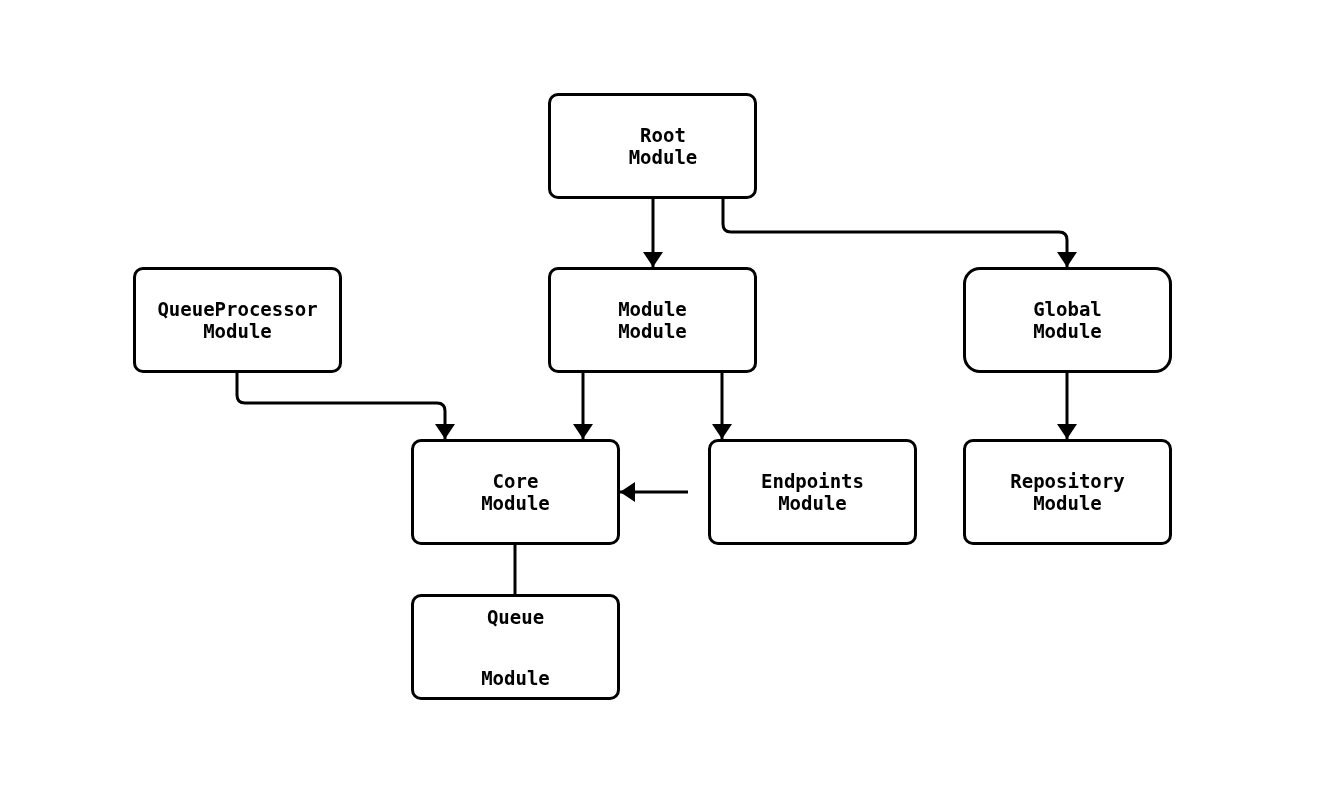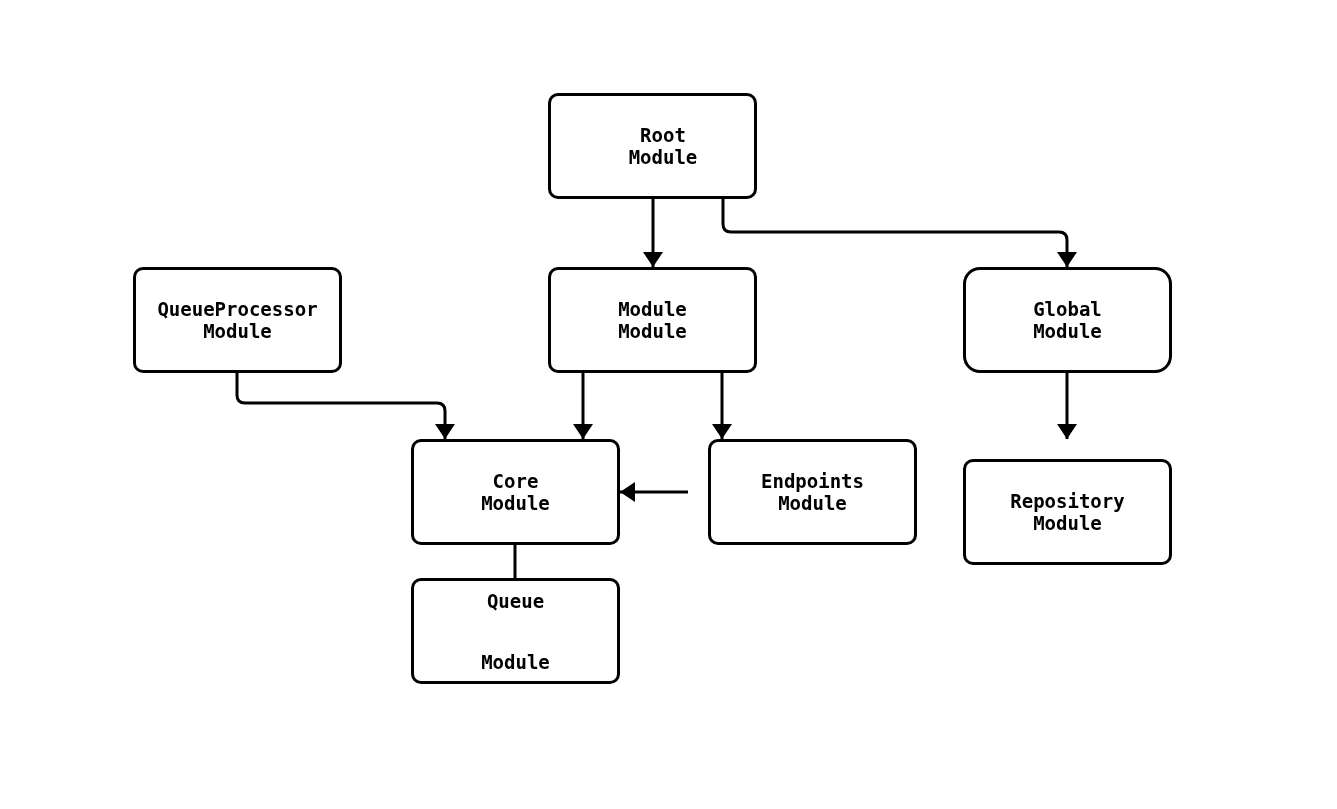--- a/index.html
+++ b/index.html
@@ -46,22 +46,22 @@
     line-height: 22px;
     white-space: nowrap;
   }
   
   .n-root          { left: 548px; top:  93px; padding-left: 21px; }
   .n-queueprocessor{ left: 133px; top: 267px; }
   .n-server        { left: 548px; top: 267px; }
   .n-global        { left: 963px; top: 267px; border-radius: 17px; }
   .n-core          { left: 411px; top: 439px; }
   .n-endpoints     { left: 688px; top: 439px; margin-left: 20px; }
-  .n-repository    { left: 963px; top: 459px; }
-  .n-queue         { left: 411px; top: 578px; gap: 39px; }
+  .n-repository    { left: 963px; top: 439px; }
+  .n-queue         { left: 411px; top: 594px; gap: 39px; }
 </style>
 </head>
 <body>
 
 <div class="canvas">
 
   <svg class="edge-layer" viewBox="0 0 1337 809" xmlns="http://www.w3.org/2000/svg">
     <defs>
       <marker id="arrowhead" markerUnits="userSpaceOnUse" markerWidth="15" markerHeight="20" refX="15" refY="10" orient="auto">
         <path d="M0 0 L15 10 L0 20 Z" fill="#000000"></path>

